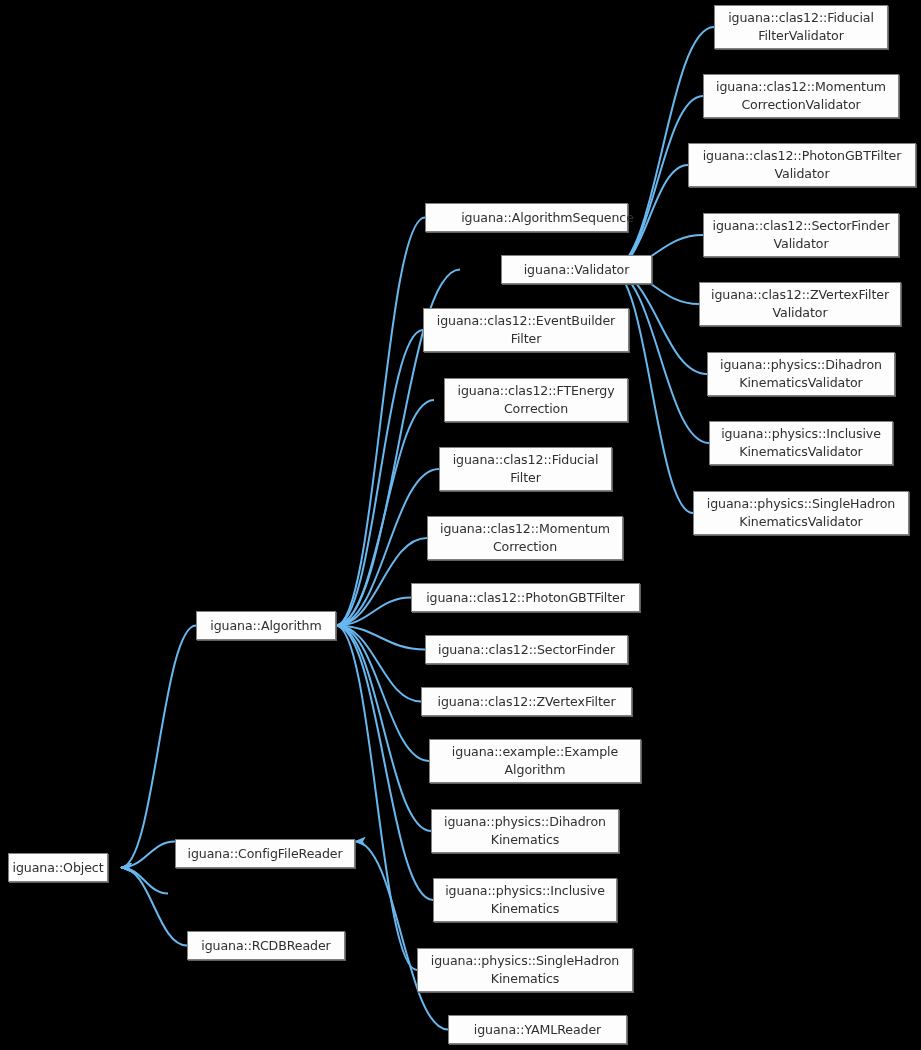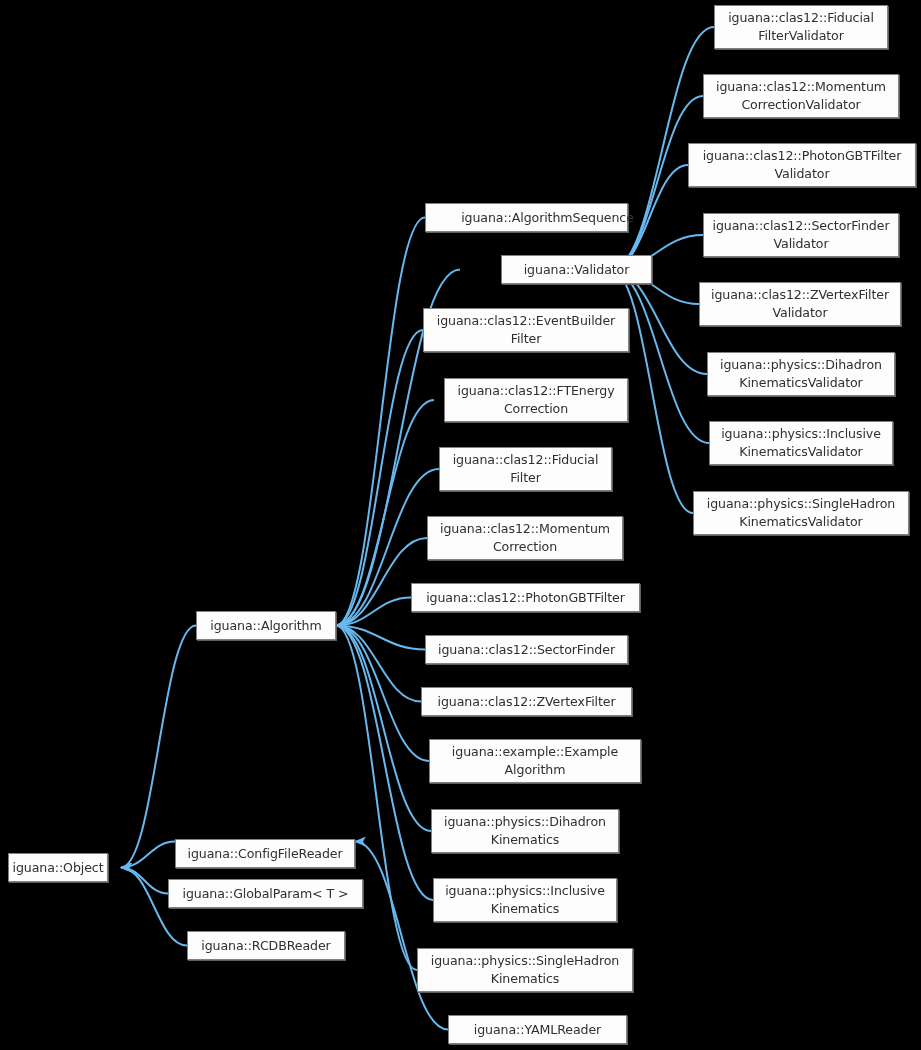--- a/index.html
+++ b/index.html
@@ -118,16 +118,15 @@
 Algorithm</div>
     <div class="node twoline" style="left: 431px; top: 809px; width: 188px; height: 44px;">iguana::physics::Dihadron
 Kinematics</div>
     <div class="node twoline" style="left: 433px; top: 878px; width: 184px; height: 44px;">iguana::physics::Inclusive
 Kinematics</div>
     <div class="node twoline" style="left: 417px; top: 948px; width: 216px; height: 44px;">iguana::physics::SingleHadron
 Kinematics</div>
     <div class="node" style="left: 448px; top: 1015px; width: 179px; height: 29px;">iguana::YAMLReader</div>
     <div class="node" style="left: 196px; top: 611px; width: 140px; height: 29px;">iguana::Algorithm</div>
     <div class="node" style="left: 175px; top: 839px; width: 180px; height: 29px;">iguana::ConfigFileReader</div>
-    <div class="node" style="left: 168px; top: 879px; width: 195px; height: 29px;">iguana::GlobalParam&lt; T &gt;</div>
     <div class="node" style="left: 187px; top: 931px; width: 158px; height: 29px;">iguana::RCDBReader</div>
     <div class="node" style="left: 8px; top: 853px; width: 100px; height: 29px;">iguana::Object</div>
   </div>
 
 </body></html>

